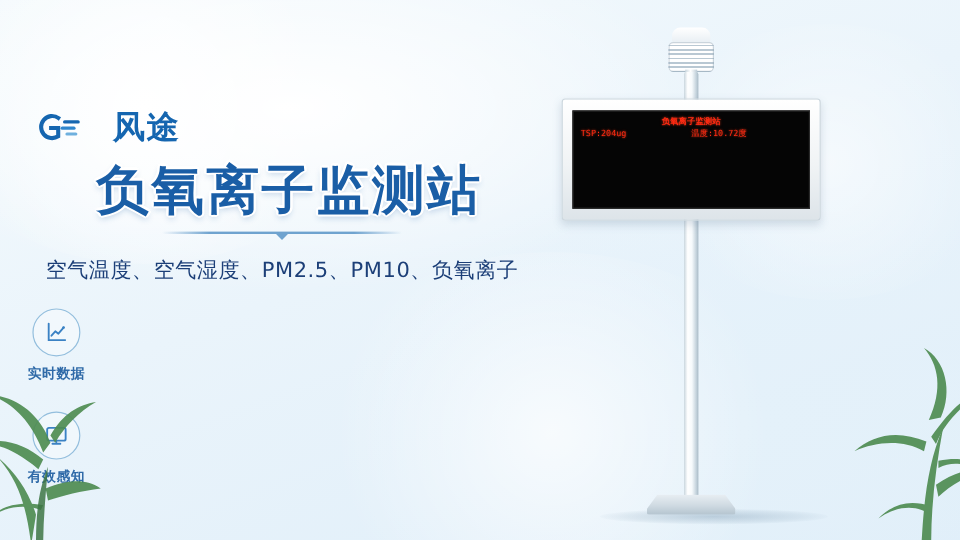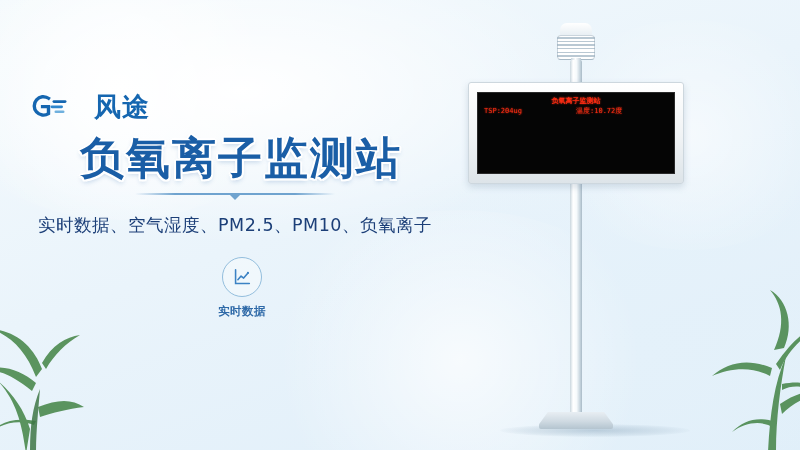--- a/index.html
+++ b/index.html
@@ -72,21 +72,21 @@
   }
 
   #subtitle{
     margin-top:13px;
     font-family:"DejaVu Sans","Liberation Sans",sans-serif;
     font-size:17.5px; color:#1c3f78; letter-spacing:.5px; font-weight:500;
   }
 
   
   #features{
-    margin-top:20px; display:flex; justify-content:center; gap:24px; padding-left:14px;
+    margin-top:20px; display:flex; justify-content:center; gap:24px; padding-left:14px;flex-direction:column;
   }
   .feature{ width:66px; text-align:center; }
   .feature .ring{
     width:40px; height:40px; margin:0 auto;
     border:1.6px solid #93bedd; border-radius:50%;
     display:flex; align-items:center; justify-content:center;
     background:rgba(255,255,255,.35);
   }
   .feature .cap{
     margin-top:7px; font-family:"DejaVu Sans","Liberation Sans",sans-serif;
@@ -180,36 +180,46 @@
       <span id="brand-name">风途</span>
     </div>
 
     <h1 id="main-title">负氧离子监测站</h1>
 
     <div id="divider">
       <div class="line"></div>
       <div class="tri"></div>
     </div>
 
-    <div id="subtitle">实时数据、空气湿度、PM2.5、PM10、负氧离子</div>
+    <div id="subtitle">空气温度、空气湿度、PM2.5、PM10、负氧离子</div>
 
     <div id="features">
 
       <div class="feature">
         <div class="ring">
           <svg width="22" height="22" viewBox="0 0 24 24">
             <path d="M5 4 V19 H20" fill="none" stroke="#3b82c4" stroke-width="1.7" stroke-linecap="round"></path>
             <path d="M7.5 15 L11 11 L13.8 13.2 L18.5 7.6" fill="none" stroke="#3b82c4" stroke-width="1.7" stroke-linecap="round" stroke-linejoin="round"></path>
             <circle cx="18.5" cy="7.6" r="1.2" fill="#3b82c4"></circle>
           </svg>
         </div>
         <div class="cap">实时数据</div>
       </div>
 
 
+      <div class="feature">
+        <div class="ring">
+          <svg width="22" height="22" viewBox="0 0 24 24">
+            <rect x="3.6" y="5" width="16.8" height="11.6" rx="1.6" fill="none" stroke="#3b82c4" stroke-width="1.7"></rect>
+            <path d="M8.4 19.4 H15.6" stroke="#3b82c4" stroke-width="1.7" stroke-linecap="round"></path>
+            <path d="M12 16.6 V19.4" stroke="#3b82c4" stroke-width="1.4"></path>
+          </svg>
+        </div>
+        <div class="cap">有效感知</div>
+      </div>
 
 
     </div>
   </div>
 
   <div id="station">
 
     <div id="sensor-head">
       <div class="cap-top"></div>
       <div class="plates"></div>

